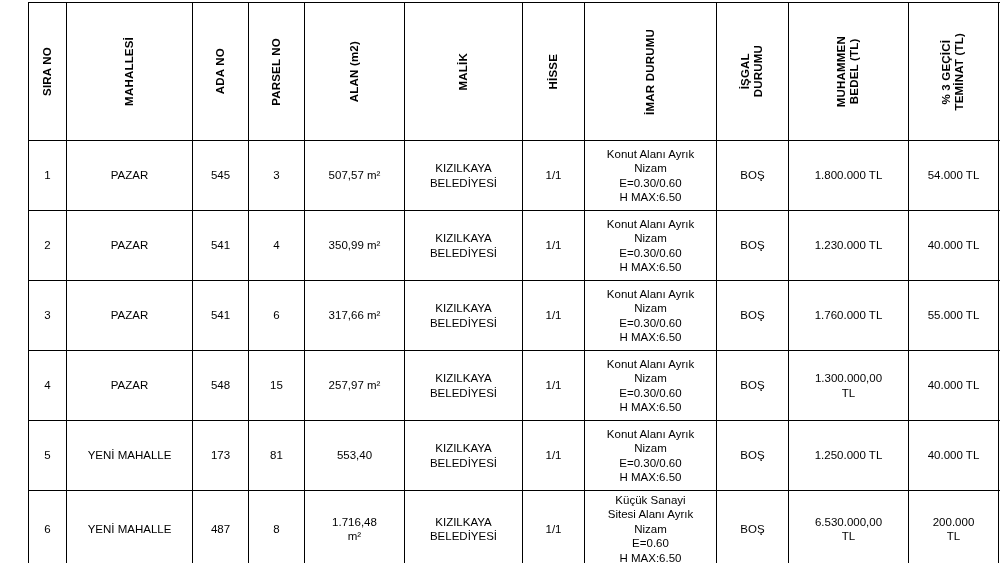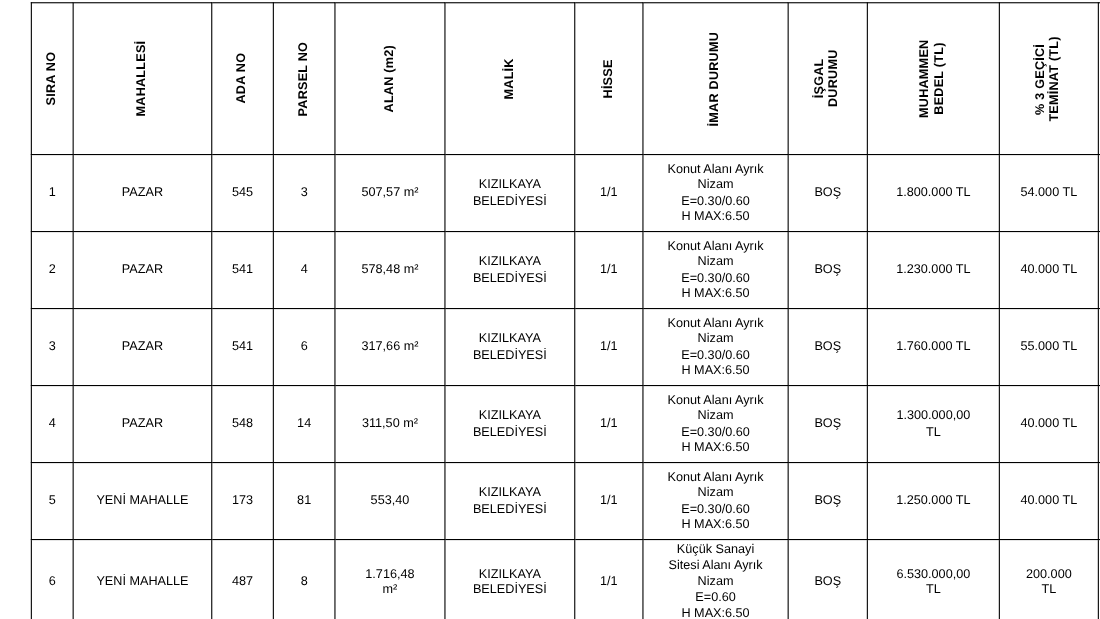--- a/index.html
+++ b/index.html
@@ -193,21 +193,21 @@
         <td>BOŞ</td>
         <td>1.800.000 TL</td>
         <td>54.000 TL</td>
         <td>11:00</td>
       </tr>
       <tr>
         <td>2</td>
         <td>PAZAR</td>
         <td>541</td>
         <td>4</td>
-        <td>578,48 m²</td>
+        <td>350,99 m²</td>
         <td class="cell-malik" style="white-space: pre-line;">KIZILKAYA
 BELEDİYESİ</td>
         <td>1/1</td>
         <td class="cell-imar" style="white-space: pre-line;">Konut Alanı Ayrık
 Nizam
 E=0.30/0.60
 H MAX:6.50</td>
         <td>BOŞ</td>
         <td>1.230.000 TL</td>
         <td>40.000 TL</td>
@@ -228,22 +228,22 @@
 H MAX:6.50</td>
         <td>BOŞ</td>
         <td>1.760.000 TL</td>
         <td>55.000 TL</td>
         <td>11:20</td>
       </tr>
       <tr>
         <td>4</td>
         <td>PAZAR</td>
         <td>548</td>
-        <td>14</td>
-        <td>311,50 m²</td>
+        <td>15</td>
+        <td>257,97 m²</td>
         <td class="cell-malik" style="white-space: pre-line;">KIZILKAYA
 BELEDİYESİ</td>
         <td>1/1</td>
         <td class="cell-imar" style="white-space: pre-line;">Konut Alanı Ayrık
 Nizam
 E=0.30/0.60
 H MAX:6.50</td>
         <td>BOŞ</td>
         <td style="white-space: pre-line;">1.300.000,00
 TL</td>

